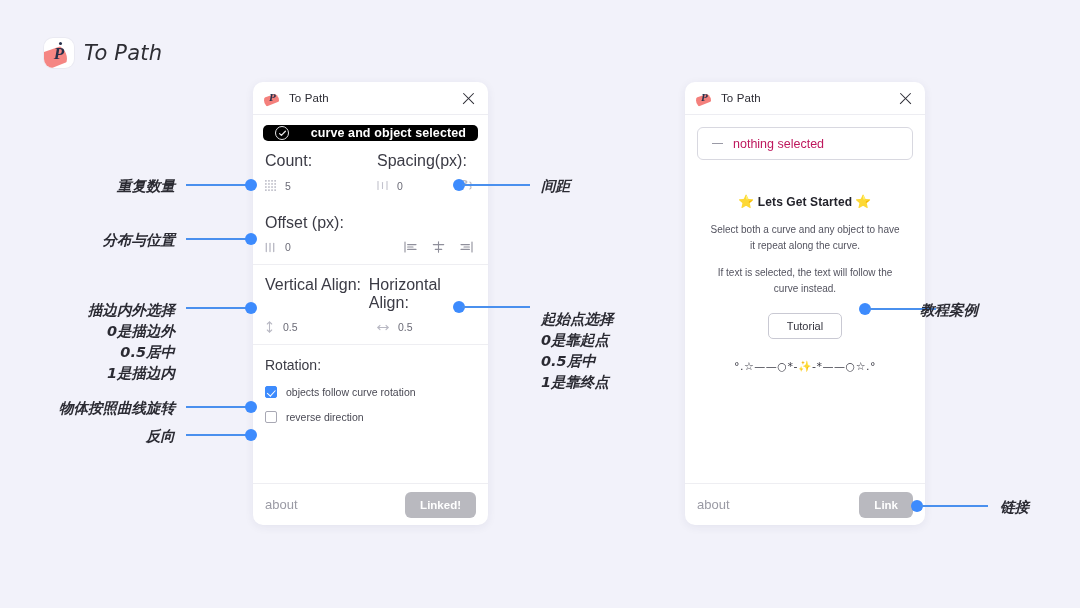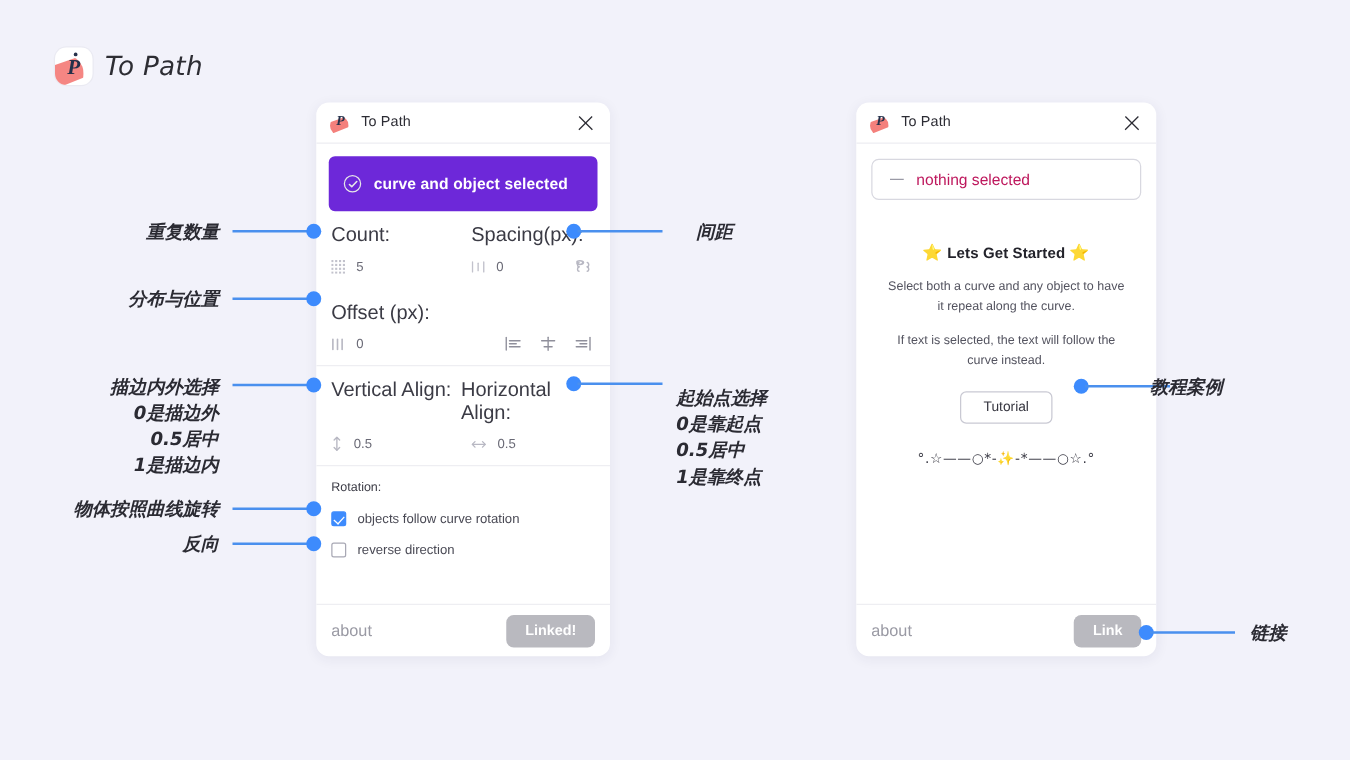--- a/index.html
+++ b/index.html
@@ -64,22 +64,22 @@
   .close-x::before, .close-x::after {
     content:""; position: absolute; left: 0; top: 7px; width: 15px; height: 1.3px; background: #2b2b33;
   }
   .close-x::before { transform: rotate(45deg); }
   .close-x::after  { transform: rotate(-45deg); }
 
   .panel-body { flex: 1 1 auto; position: relative; }
 
   
   .status-dark {
-    margin: 10px 10px 0 10px; height: 44px; background: #6d28d9; border-radius: 5px;
-    display: flex; align-items: center; padding: 0 12px; gap: 10px;
+    margin: 10px 10px 0 10px; height: 16px; background: #000000; border-radius: 5px;
+    display: flex; align-items: center; padding: 0 12px; gap: 10px; justify-content: space-between;
   }
   .status-dark .label { color: #fff; font-size: 12.5px; font-weight: bold; letter-spacing: .1px; }
   .check-circle {
     width: 14px; height: 14px; border-radius: 50%; border: 1.3px solid #e6e6e8;
     display: flex; align-items: center; justify-content: center; flex: 0 0 auto;
   }
   .check-circle svg { display: block; }
 
   
   .status-light {
@@ -102,21 +102,21 @@
   .field.col1 { width: 112px; }
   .field .val { font-size: 10.5px; color: #6a6a76; }
 
   .icon-muted { color: #b3b3bd; display: flex; align-items: center; }
   .icon-muted svg { display: block; }
 
   .align-btns { margin-left: auto; display: flex; align-items: center; gap: 15px; padding-right: 3px; }
 
   .link-icon { margin-left: auto; padding-right: 4px; }
 
-  .rot-title { font-size: 10px; color: #3b3b45; padding-top: 12px; }
+  .rot-title { font-size: 14px; color: #3b3b45; padding-top: 12px; }
   .cb-row { display: flex; align-items: center; gap: 9px; padding-top: 13px; }
   .cb {
     width: 12px; height: 12px; border-radius: 2px; border: 1.2px solid #a8a8b4; background: #fff;
     flex: 0 0 auto; position: relative;
   }
   .cb.checked { background: #3d8bfd; border-color: #3d8bfd; }
   .cb.checked::after {
     content: ""; position: absolute; left: 3.3px; top: 1px; width: 3.5px; height: 6.5px;
     border: solid #fff; border-width: 0 1.6px 1.6px 0; transform: rotate(42deg);
   }
@@ -438,21 +438,21 @@
 
   <div class="ann">
     <div class="ann-text right-al" style="left:95px; top:426px; width:80px;">反向</div>
     <div class="ann-line" style="left:186px; top:434px; width:62px;"></div>
     <div class="ann-dot" style="left:245px; top:429px;"></div>
   </div>
 
   <div class="ann">
     <div class="ann-dot" style="left:453px; top:179px;"></div>
     <div class="ann-line" style="left:462px; top:184px; width:68px;"></div>
-    <div class="ann-text" style="left:541px; top:176px; width:120px;margin-left:16px;">间距</div>
+    <div class="ann-text" style="left:541px; top:176px; width:120px;">间距</div>
   </div>
 
   <div class="ann">
     <div class="ann-dot" style="left:453px; top:301px;"></div>
     <div class="ann-line" style="left:462px; top:306px; width:68px;"></div>
     <div class="ann-text" style="left:541px; top:298px; width:160px;margin-top:11px;">起始点选择
 0是靠起点
 0.5居中
 1是靠终点</div>
   </div>

